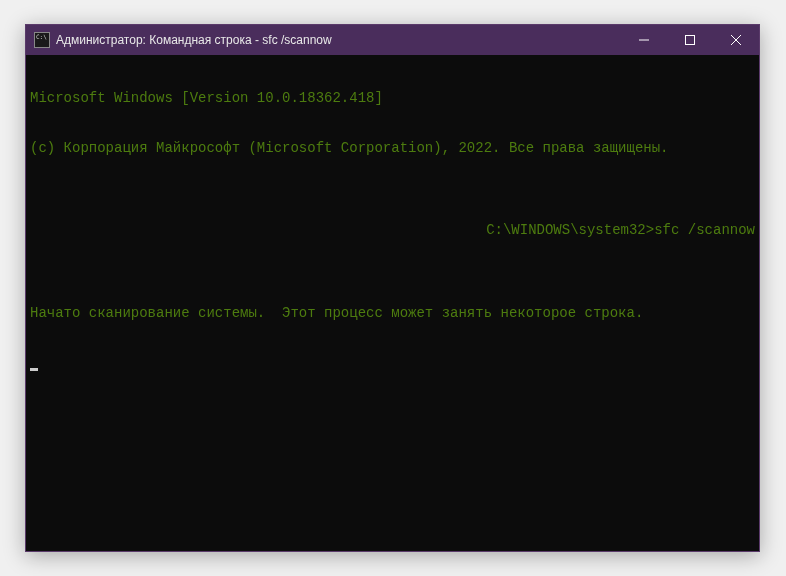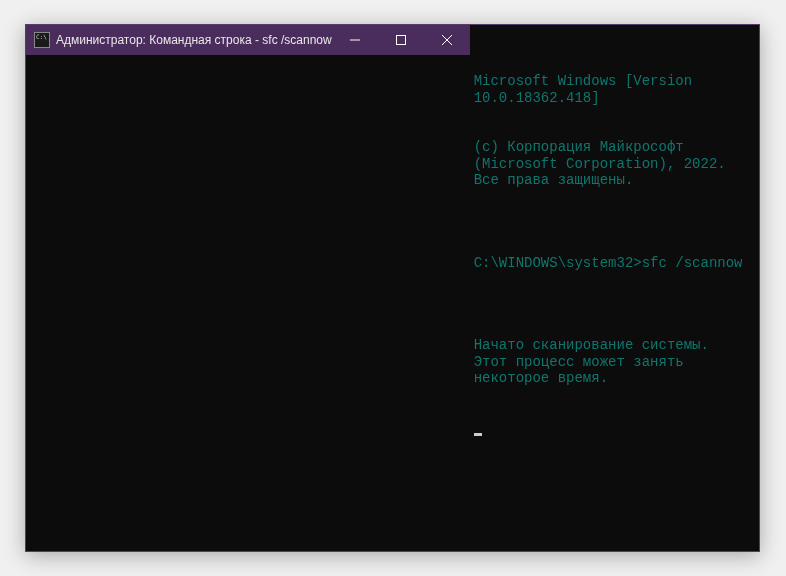--- a/index.html
+++ b/index.html
@@ -17,21 +17,21 @@
     .window {
       position: absolute;
       left: 25px;
       top: 24px;
       width: 735px;
       height: 528px;
       background: #0c0c0c;
       border: 1px solid #5a3a6a;
       box-shadow: 0 4px 20px rgba(0,0,0,0.3);
       display: flex;
-      flex-direction: row;
+      flex-direction: column;
     }
     .titlebar {
       height: 30px;
       background: #4a2d5c;
       display: flex;
       align-items: center;
       color: #e8e8e8;
       font-size: 12px;
       user-select: none;
     }
@@ -72,34 +72,34 @@
       color: #fff;
       cursor: default;
     }
     .titlebar-btn svg {
       width: 10px;
       height: 10px;
     }
     .terminal {
       flex: 1;
       background: #0c0c0c;
-      color: #0f766e;
+      color: #4d7c0f;
       font-family: Consolas, "Courier New", monospace;
       font-size: 14px;
       line-height: 1.18;
       padding: 2px 4px;
       white-space: pre;
       overflow: hidden;
-      margin-top: 13px;
     }
     .term-line {
       white-space: pre-wrap;
     }
     .prompt-line {
       display: flex;
+      justify-content: flex-end;
     }
     .cursor {
       display: inline-block;
       width: 8px;
       height: 3px;
       background: #cccccc;
       vertical-align: bottom;
       margin-top: 12px;
       animation: blink 1s step-end infinite;
     }
@@ -132,16 +132,16 @@
         </svg>
       </div>
     </div>
   </div>
   <div class="terminal">
     <div class="term-line">Microsoft Windows [Version 10.0.18362.418]</div>
     <div class="term-line">(c) Корпорация Майкрософт (Microsoft Corporation), 2022. Все права защищены.</div>
     <div class="term-line"></div>
     <div class="term-line prompt-line"><span>C:\WINDOWS\system32&gt;</span><span>sfc /scannow</span></div>
     <div class="term-line"></div>
-    <div class="term-line">Начато сканирование системы.  Этот процесс может занять некоторое время.</div>
+    <div class="term-line">Начато сканирование системы.  Этот процесс может занять некоторое строка.</div>
     <div><span class="cursor"></span></div>
   </div>
 </div>
 
 </body></html>

